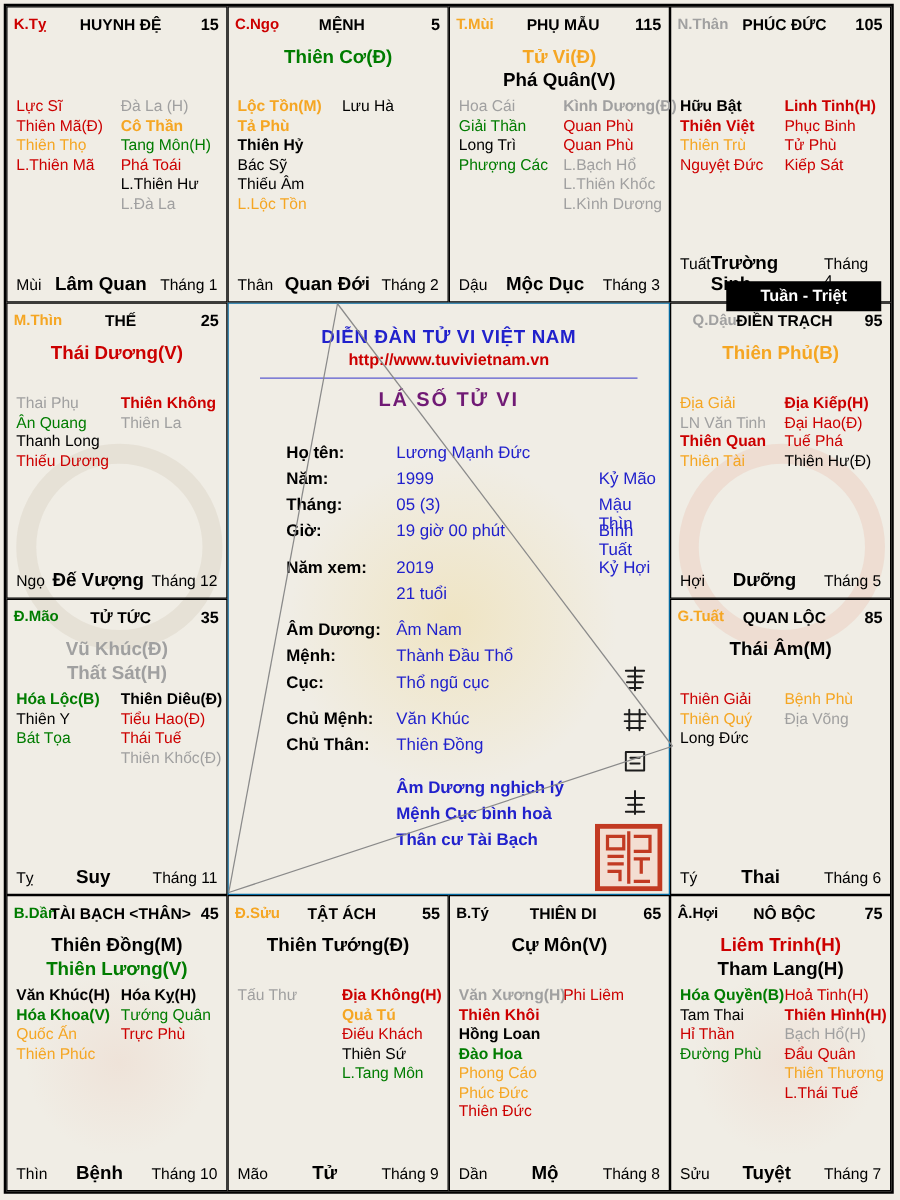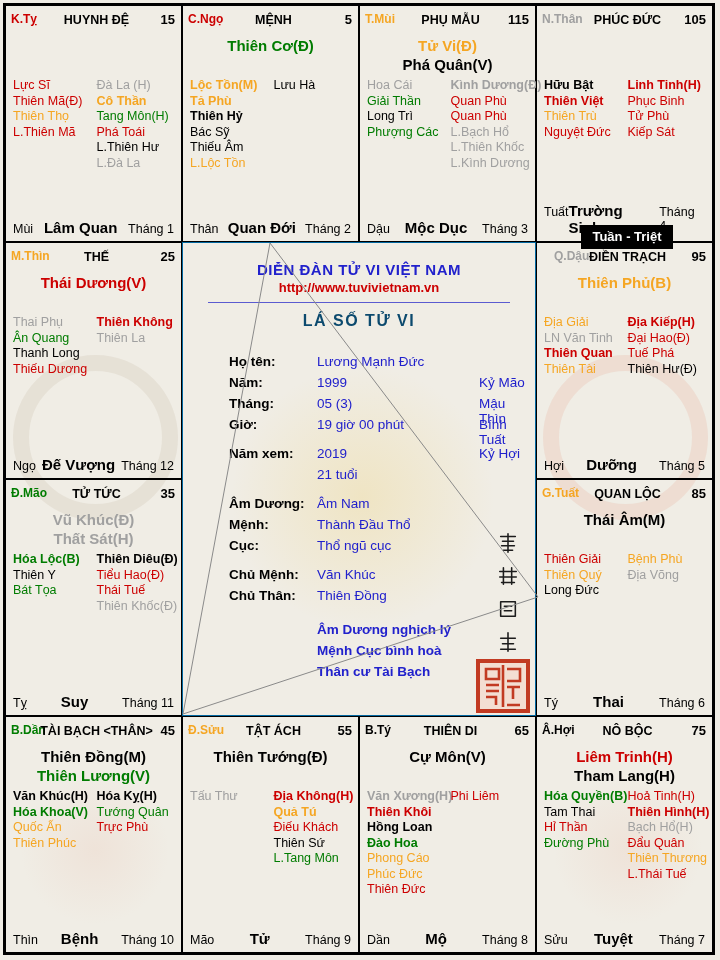--- a/index.html
+++ b/index.html
@@ -35,33 +35,33 @@
   .col{width:50%;}
   .star{font-size:12.5px;line-height:15.5px;white-space:nowrap;}
   .foot{position:absolute;left:7px;right:7px;bottom:5px;display:flex;
     justify-content:space-between;align-items:baseline;font-size:12.5px;}
   .stage{font-weight:bold;font-size:15px;}
   .center-panel{grid-area:2/2/4/4;position:relative;border:1px solid #0369a1;z-index:2;
     box-sizing:border-box;text-align:center;}
   .c-header{margin-top:18px;font-size:15px;font-weight:bold;color:#2121CC;letter-spacing:.5px;}
   .c-url{margin-top:2px;font-size:13px;font-weight:bold;color:#CC0000;}
   .c-div{width:86%;height:1px;background:#5B5BD0;margin:7px auto 0;}
-  .c-title{margin-top:9px;font-size:16px;font-weight:bold;color:#0c4a6e;letter-spacing:1.5px;}
+  .c-title{margin-top:9px;font-size:16px;font-weight:bold;color:#701a75;letter-spacing:1.5px;}
   .c-rows{margin-top:24px;text-align:left;}
   .c-row{display:flex;padding-left:46px;height:21px;font-size:13.5px;align-items:baseline;}
   .c-row.gap{margin-top:8px;}
   .c-label{width:88px;font-weight:bold;color:#000;flex:none;}
   .c-value{width:162px;color:#2121CC;flex:none;}
   .c-extra{color:#2121CC;}
   .c-notes{margin-top:10px;padding-left:134px;text-align:left;}
   .c-note{font-size:13.5px;font-weight:bold;color:#2121CC;line-height:21px;}
   .seal-script{position:absolute;right:16px;bottom:62px;display:flex;flex-direction:column;gap:11px;z-index:5;}
   .seal-stamp{position:absolute;right:5px;bottom:2px;z-index:5;}
   .lines-svg{position:absolute;left:0;top:0;width:100%;height:100%;z-index:4;pointer-events:none;}
-  .badge{position:absolute;left:576px;top:220px;width:92px;height:24px;z-index:6;
+  .badge{position:absolute;left:576px;top:220px;width:124px;height:24px;z-index:6;
     background:#000;color:#fff;font-size:13px;font-weight:bold;line-height:24px;text-align:center;}
 </style>
 </head>
 <body>
 
 <div class="board" id="board">
   <div class="wm" id="wm-center"></div>
   <div class="wm" id="wm-left"></div>
   <div class="wm" id="wm-right"></div>
   <div class="wm" id="wm-bl"></div>

